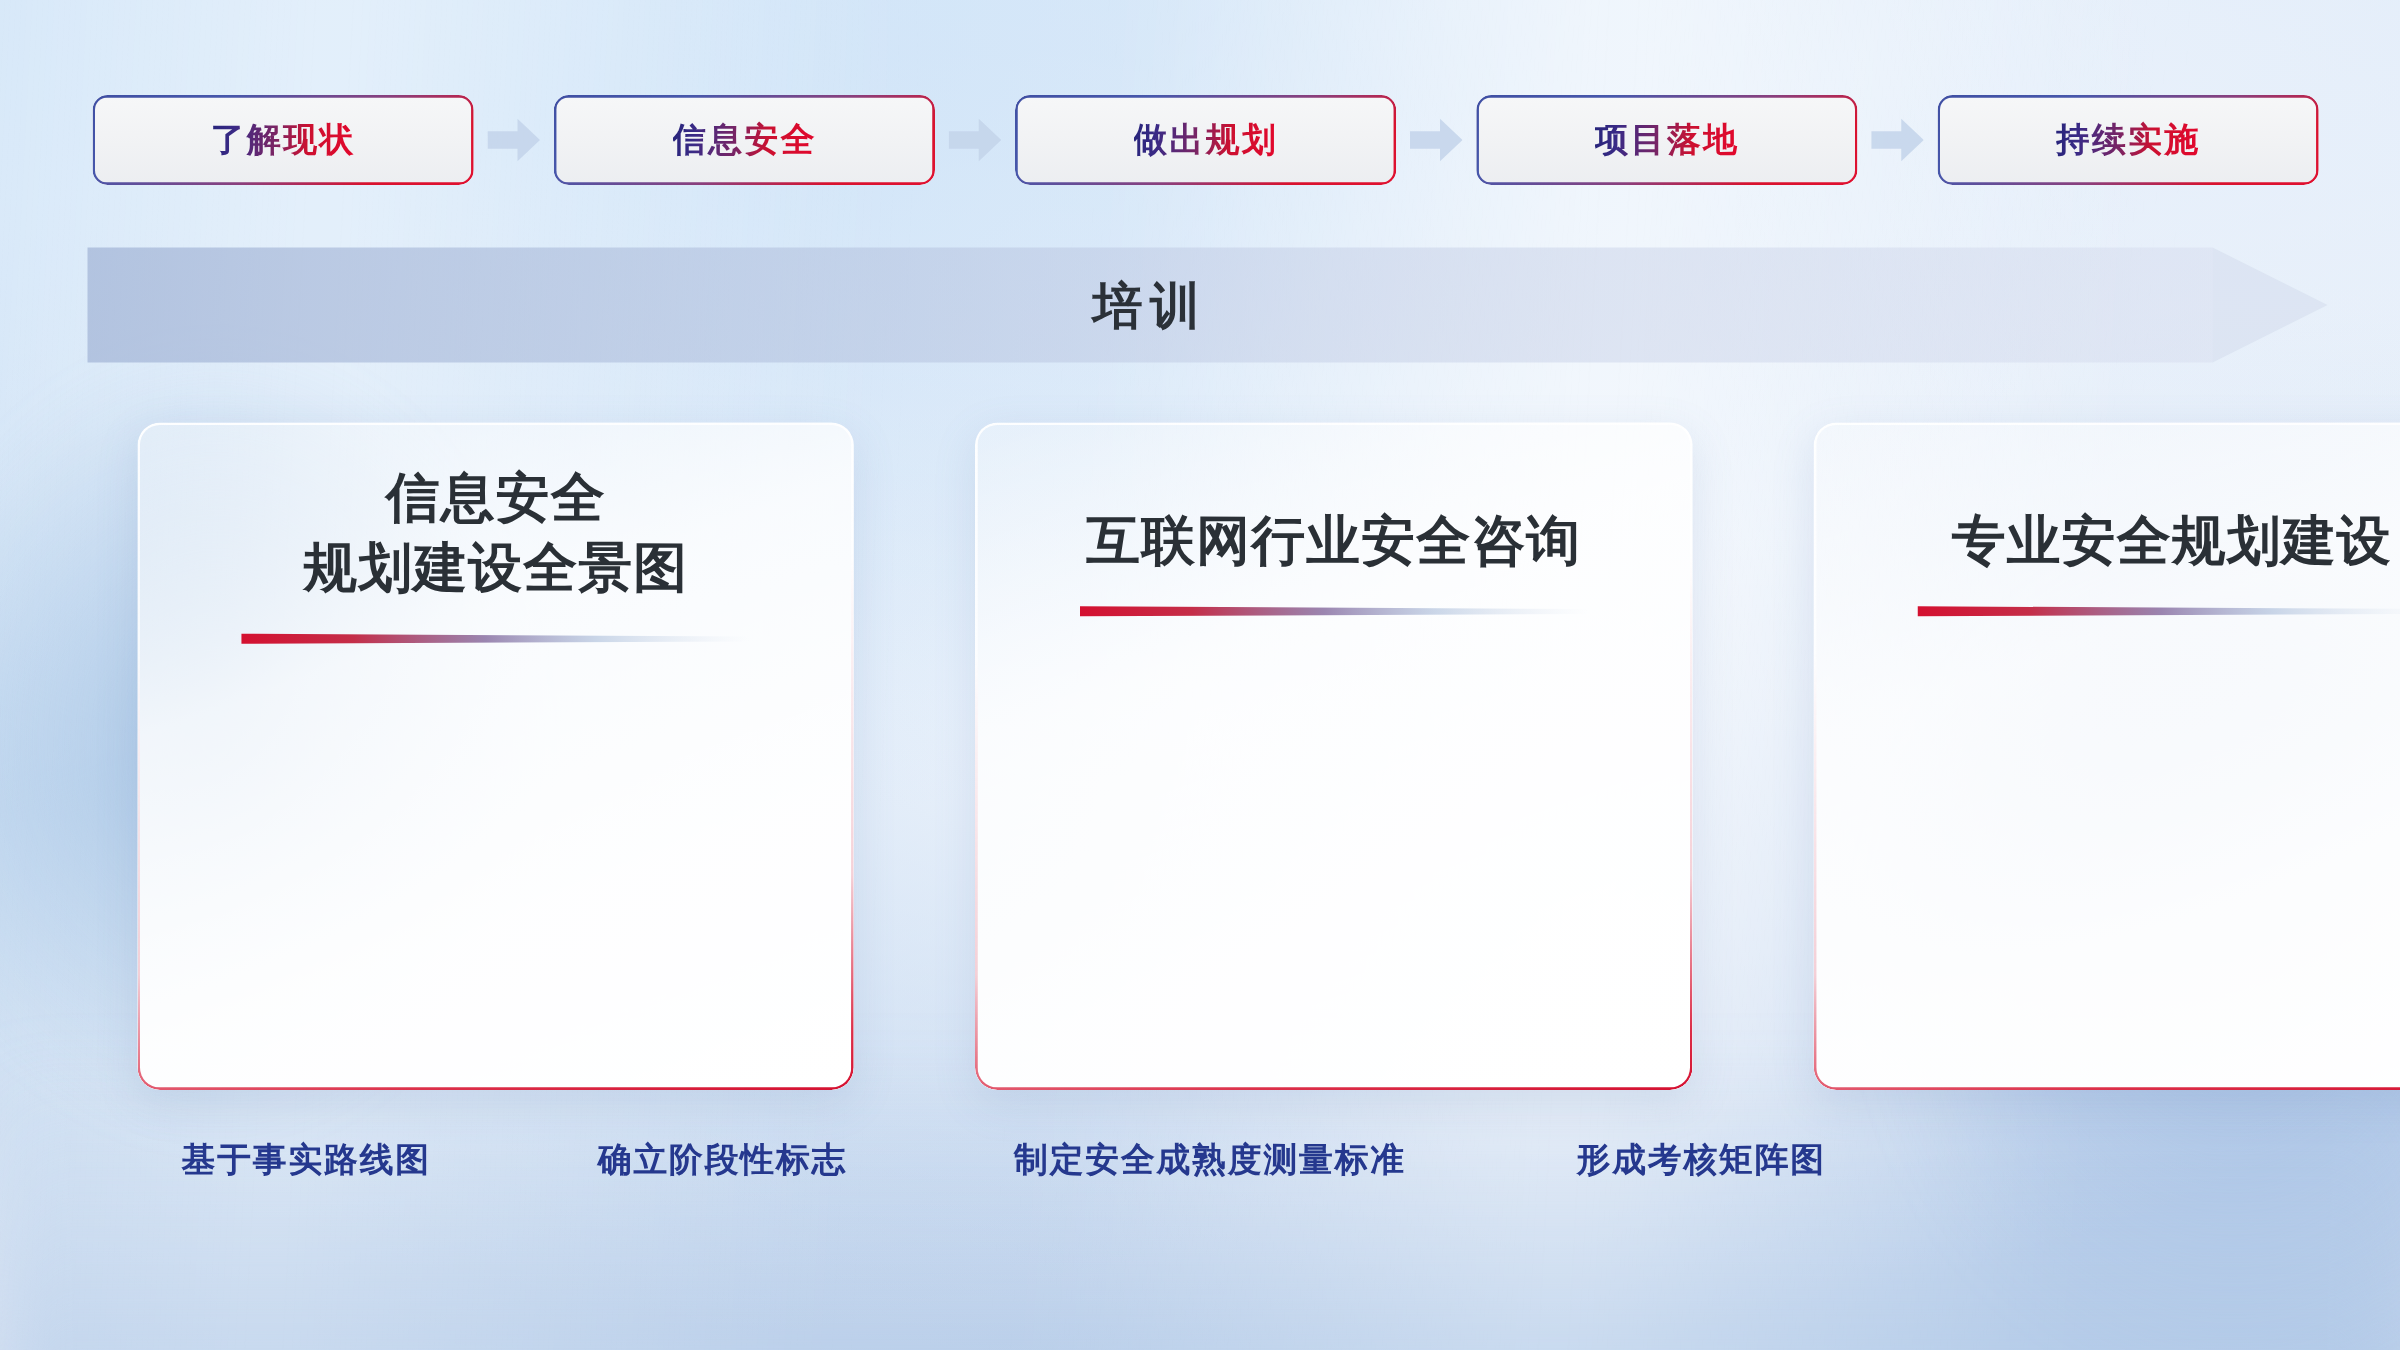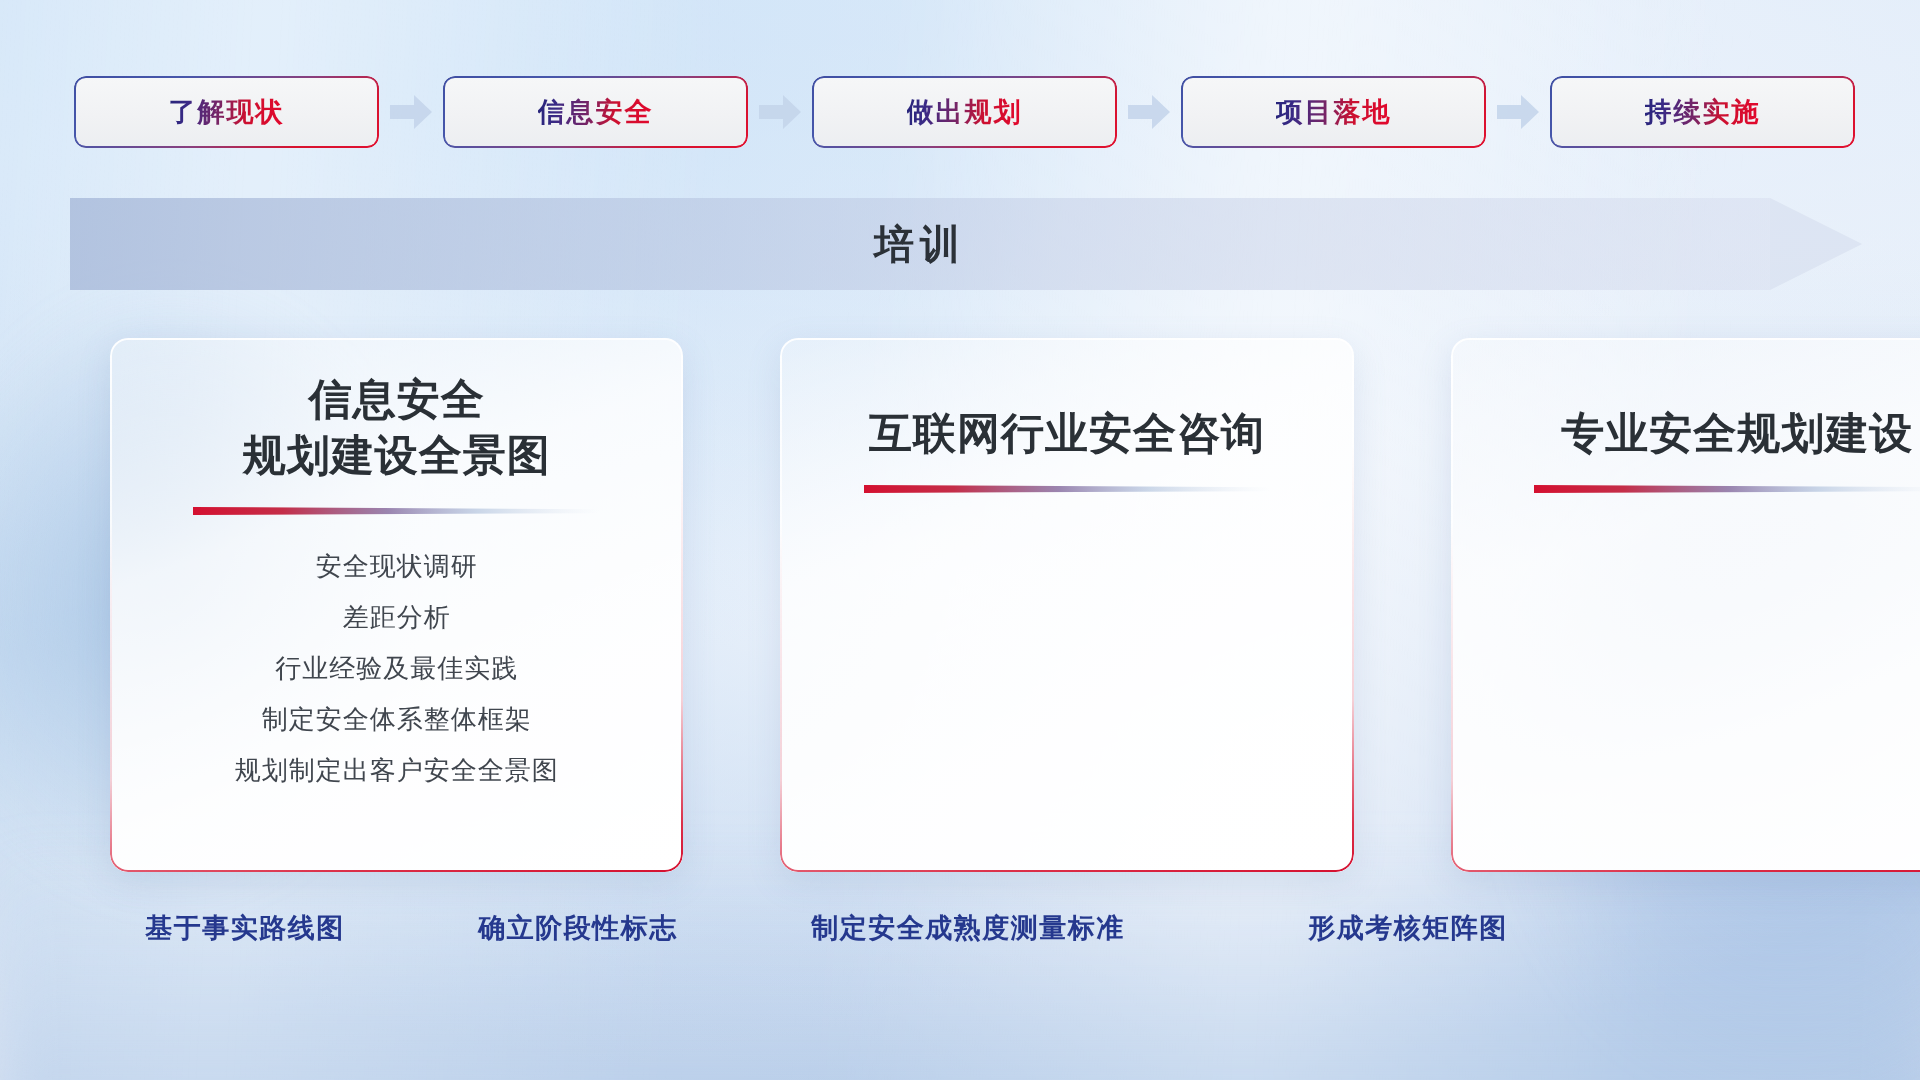--- a/index.html
+++ b/index.html
@@ -210,27 +210,20 @@
               <stop offset="0%" stop-color="#d41030" stop-opacity="1"></stop>
               <stop offset="22%" stop-color="#c2233f" stop-opacity=".95"></stop>
               <stop offset="48%" stop-color="#7b5e96" stop-opacity=".75"></stop>
               <stop offset="70%" stop-color="#8ea7cd" stop-opacity=".45"></stop>
               <stop offset="100%" stop-color="#c9d7e8" stop-opacity="0"></stop>
             </linearGradient>
           </defs>
           <path d="M0 1 L400 3.2 L400 7.2 L0 9 Z" fill="url(#dg0)"></path>
         </svg>
       </div>
-      <div class="card-list">
-        <div class="card-list-item">安全现状调研</div>
-        <div class="card-list-item">差距分析</div>
-        <div class="card-list-item">行业经验及最佳实践</div>
-        <div class="card-list-item">制定安全体系整体框架</div>
-        <div class="card-list-item">规划制定出客户安全全景图</div>
-      </div>
     </div>
     <div class="card">
       <div class="card-title single">互联网行业安全咨询</div>
       <div class="card-divider">
         <svg viewBox="0 0 400 10" preserveAspectRatio="none" xmlns="http://www.w3.org/2000/svg">
           <defs>
             <linearGradient id="dg1" x1="0" y1="0" x2="1" y2="0">
               <stop offset="0%" stop-color="#d41030" stop-opacity="1"></stop>
               <stop offset="22%" stop-color="#c2233f" stop-opacity=".95"></stop>
               <stop offset="48%" stop-color="#7b5e96" stop-opacity=".75"></stop>
@@ -258,14 +251,14 @@
           <path d="M0 1 L400 3.2 L400 7.2 L0 9 Z" fill="url(#dg2)"></path>
         </svg>
       </div>
     </div>
   </div>
 
 <div id="footers">
     <div class="footer-label" style="left: 245px;">基于事实路线图</div>
     <div class="footer-label" style="left: 578px;">确立阶段性标志</div>
     <div class="footer-label" style="left: 968px;">制定安全成熟度测量标准</div>
-    <div class="footer-label" style="left: 1408px;">形成考核矩阵图</div>
+    <div class="footer-label" style="left: 1361px;">形成考核矩阵图</div>
   </div>
 
 </body></html>

